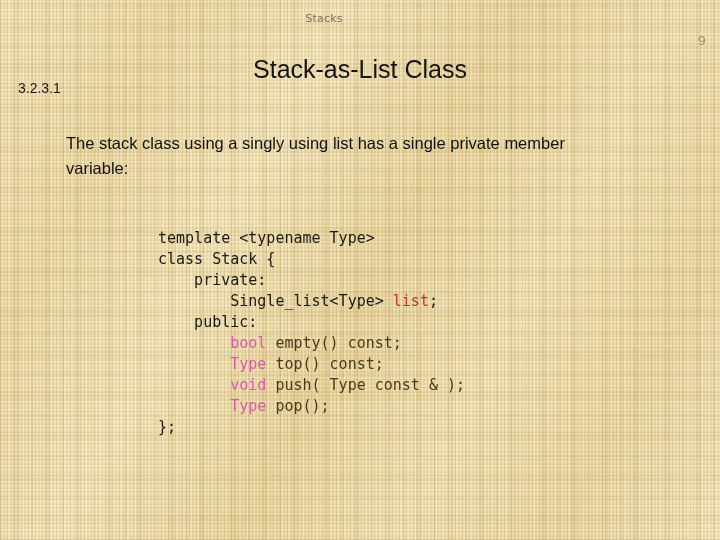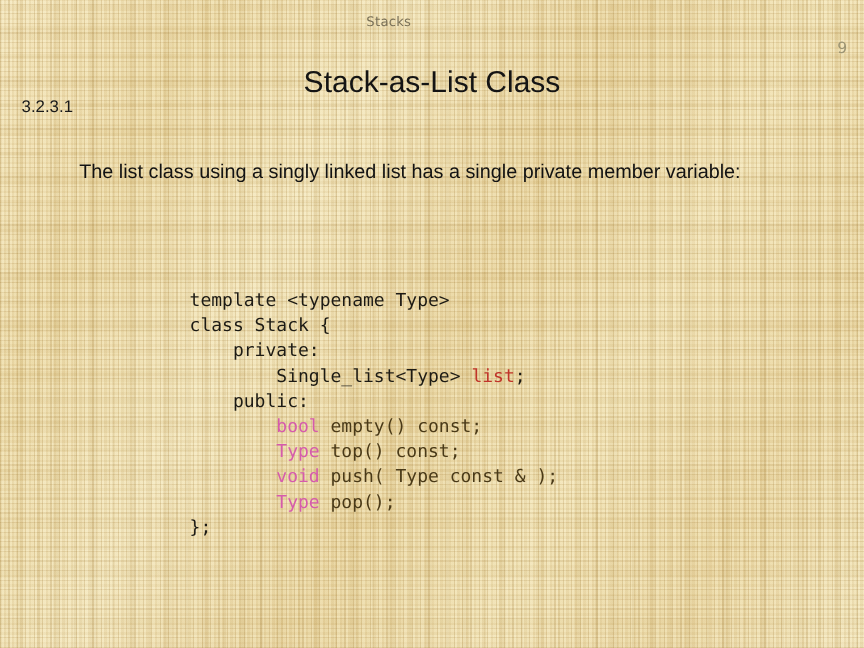--- a/index.html
+++ b/index.html
@@ -116,21 +116,21 @@
     font-size: 16.5px;
     line-height: 25px;
     color: #121212;
     font-family: "Liberation Sans", sans-serif;
   }
 
   
   .code-block {
     position: absolute;
     left: 158px;
-    top: 240px;
+    top: 228px;
     font-family: "DejaVu Sans Mono", monospace;
     font-size: 15px;
     line-height: 21px;
     color: #4A3A18;
     white-space: pre;
   }
   .code-line { white-space: pre; }
 
   .tok-plain   { color: #1C1A14; }
   .tok-dim     { color: #4A3A18; }
@@ -143,17 +143,17 @@
 <div id="slide">
 
   <div class="hdr-title">Stacks</div>
 
   <div class="hdr-pagenum">9</div>
 
   <div class="section-num">3.2.3.1</div>
 
   <div class="slide-title">Stack-as-List Class</div>
 
-  <div class="body-text">The list class using a singly linked list has a single private member variable:</div>
+  <div class="body-text">The stack class using a singly using list has a single private member variable:</div>
 
   <div class="code-block" id="code-block"><div class="code-line"><span class="tok-plain">template &lt;typename Type&gt;</span></div><div class="code-line"><span class="tok-plain">class Stack {</span></div><div class="code-line"><span class="tok-plain">    private:</span></div><div class="code-line"><span class="tok-plain">        Single_list&lt;Type&gt; </span><span class="tok-var">list</span><span class="tok-plain">;</span></div><div class="code-line"><span class="tok-plain">    public:</span></div><div class="code-line"><span class="tok-plain">        </span><span class="tok-type">bool</span><span class="tok-dim"> empty() const;</span></div><div class="code-line"><span class="tok-plain">        </span><span class="tok-type">Type</span><span class="tok-dim"> top() const;</span></div><div class="code-line"><span class="tok-plain">        </span><span class="tok-type">void</span><span class="tok-dim"> push( Type const &amp; );</span></div><div class="code-line"><span class="tok-plain">        </span><span class="tok-type">Type</span><span class="tok-dim"> pop();</span></div><div class="code-line"><span class="tok-plain">};</span></div></div>
 
 </div>
 
 </body></html>

